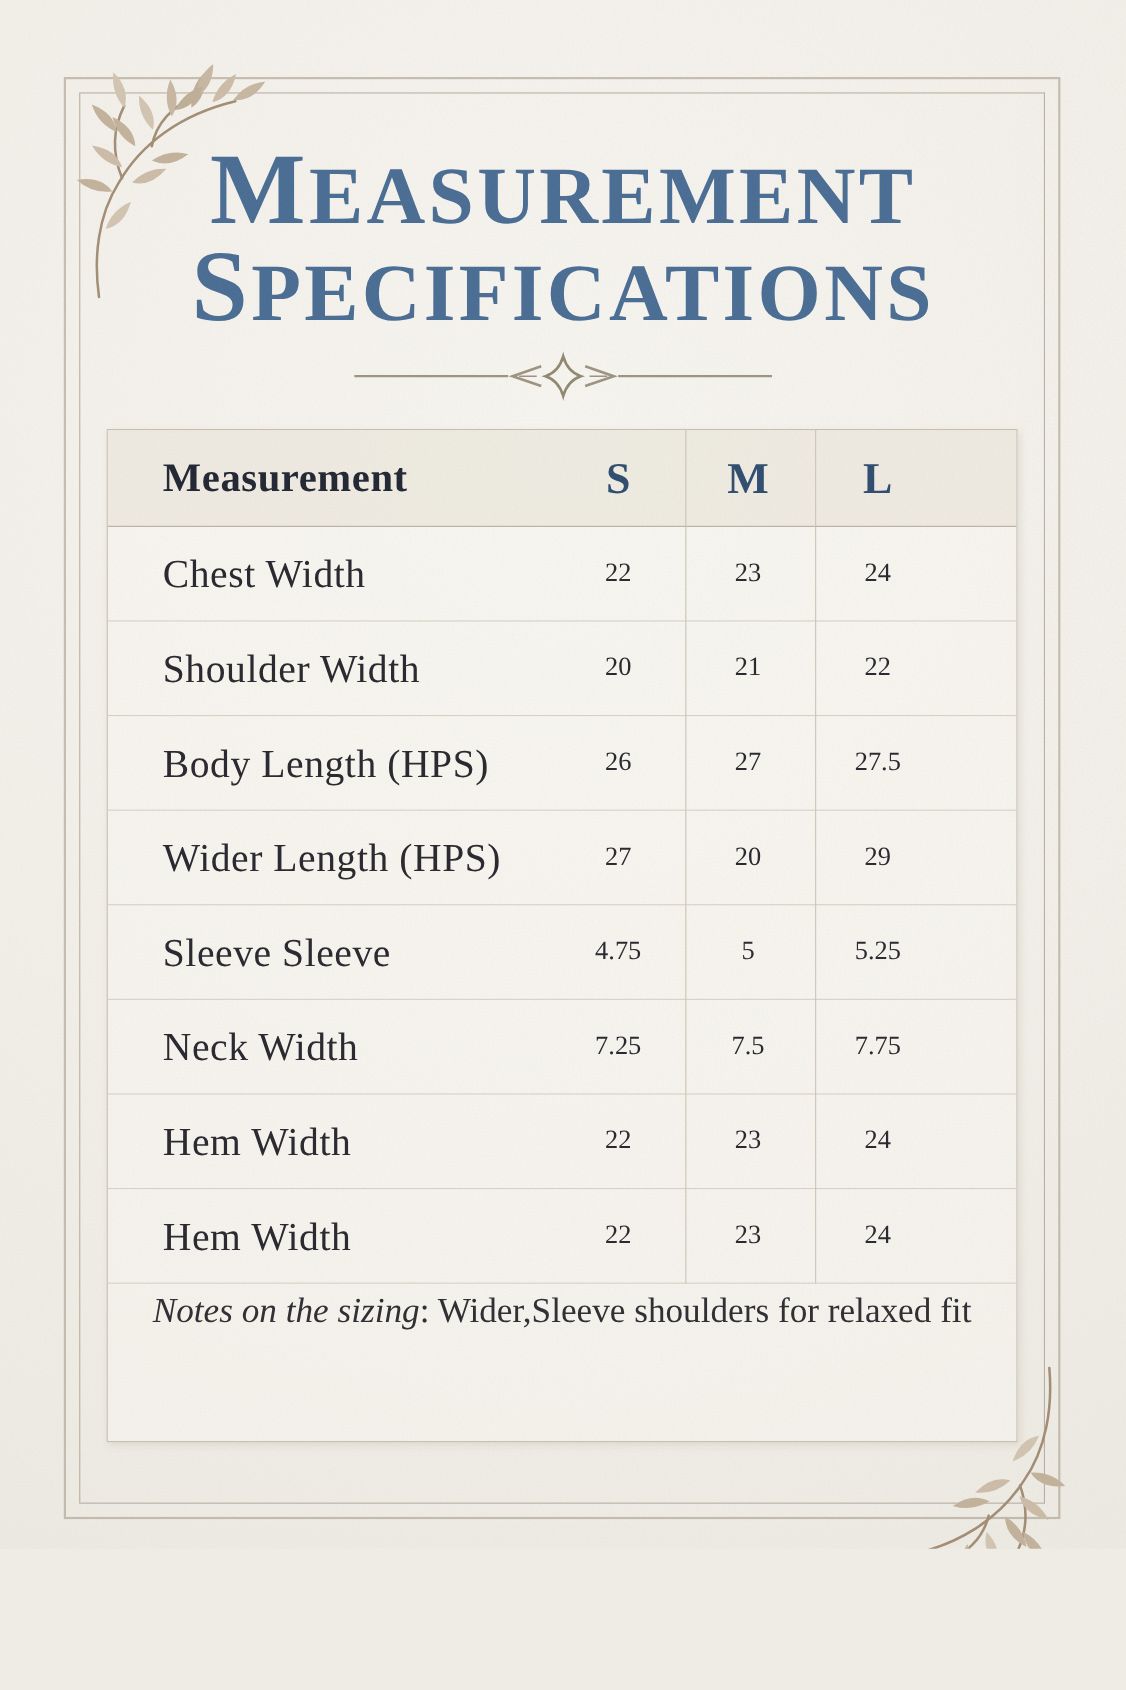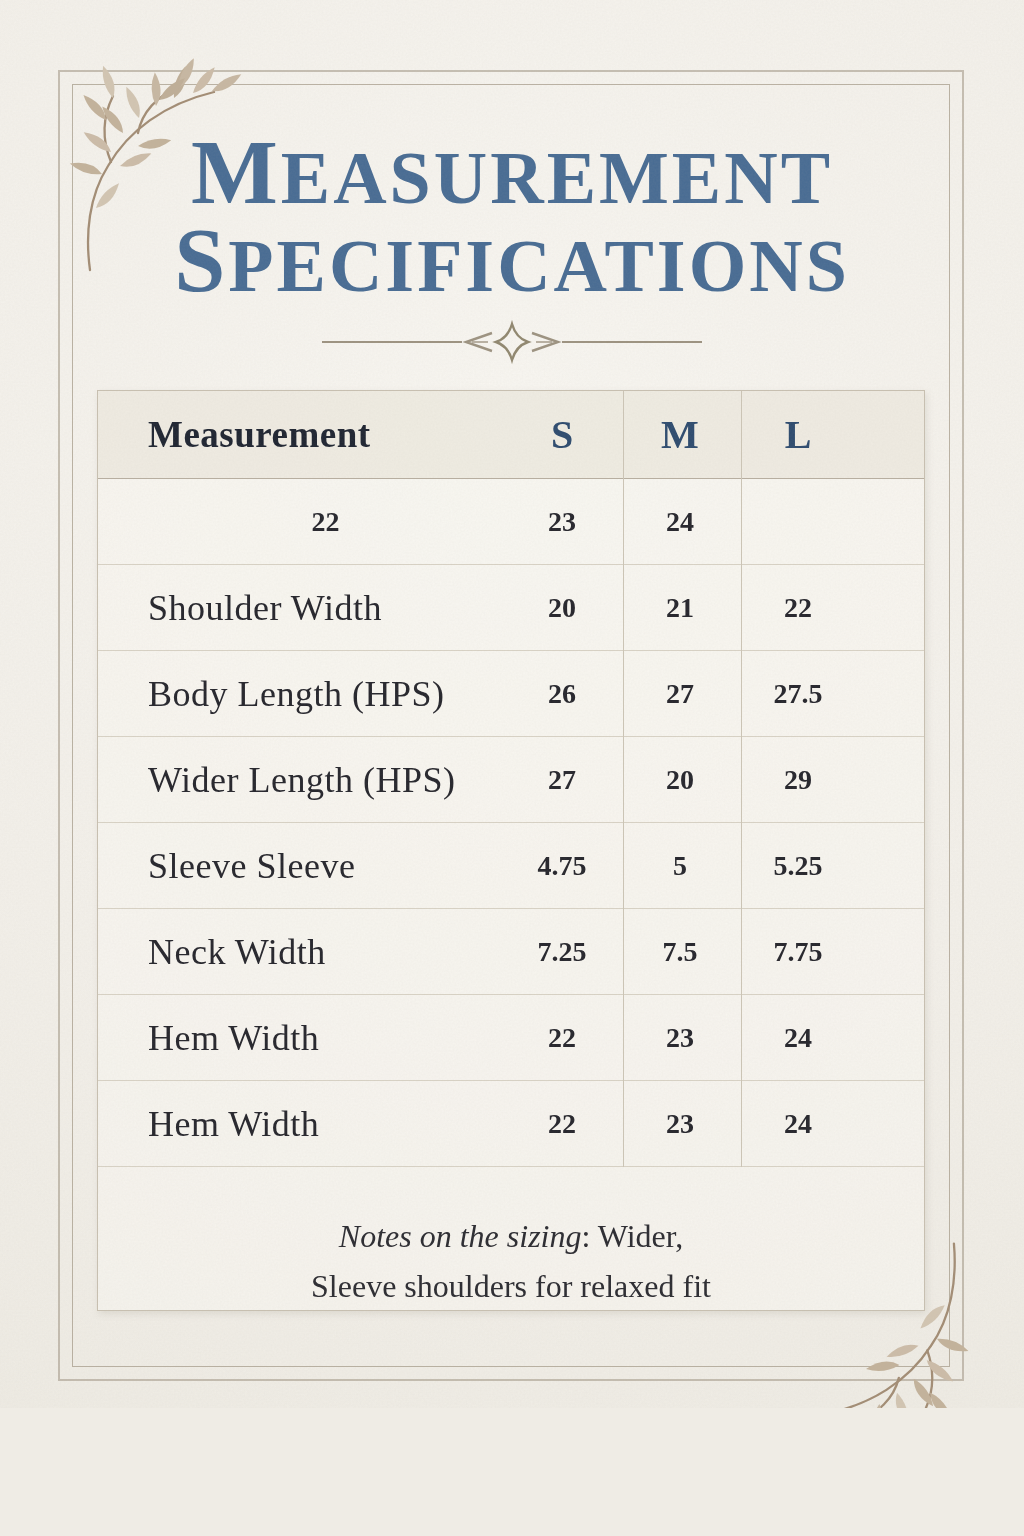--- a/index.html
+++ b/index.html
@@ -59,26 +59,26 @@
     align-items: center; padding: 0 67px 0 50px;
     height: 86px; border-bottom: 1px solid #d8d2c5;
   }
   .row.header {
     height: 88px;
     background: rgba(224, 217, 202, 0.38);
     border-bottom: 1px solid #b7aea0;
   }
   .cell-label { font-size: 36px; color: #24242b; letter-spacing: 0.5px; }
   .header .cell-label { font-weight: bold; font-size: 37px; color: #1d2330; }
-  .cell-num { text-align: center; font-size: 28px; color: #24242b; font-weight: bold; }
+  .cell-num { text-align: center; font-size: 24px; color: #24242b; }
   .header .cell-num { font-weight: bold; font-size: 40px; color: #2c4a6e; }
 
   .notes {
     position: absolute; left: 0; top: 776px; width: 100%; height: 145px;
-    display: flex; flex-direction: column; justify-content: flex-end;
+    display: flex; justify-content: center;
     text-align: center; font-size: 32px; color: #2a2a30; line-height: 1.56;
   }
   .notes em { font-style: italic; }
 </style>
 </head>
 <body>
 
 <div class="page">
 
   <div class="frame-outer"></div>
@@ -141,20 +141,21 @@
     <div class="vline v2"></div>
 
     <div class="row header">
       <div class="cell-label">Measurement</div>
       <div class="cell-num">S</div>
       <div class="cell-num">M</div>
       <div class="cell-num">L</div>
     </div>
 
     <div class="row">
+      <div class="cell-label">Chest Width</div>
       <div class="cell-num">22</div>
       <div class="cell-num">23</div>
       <div class="cell-num">24</div>
     </div>
     <div class="row">
       <div class="cell-label">Shoulder Width</div>
       <div class="cell-num">20</div>
       <div class="cell-num">21</div>
       <div class="cell-num">22</div>
     </div>

